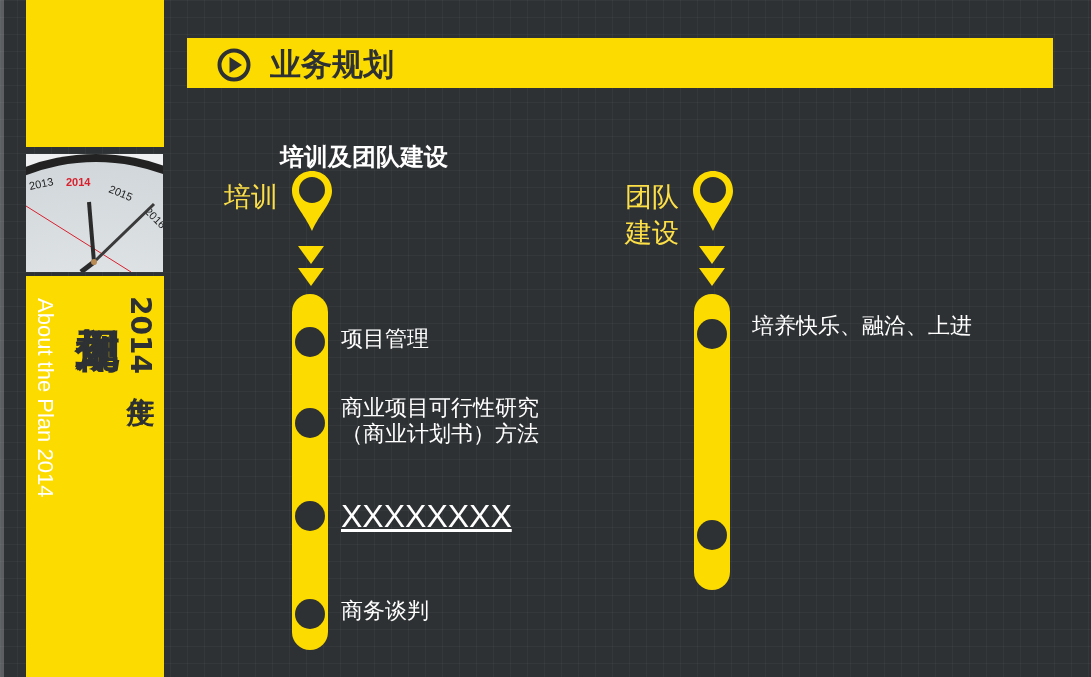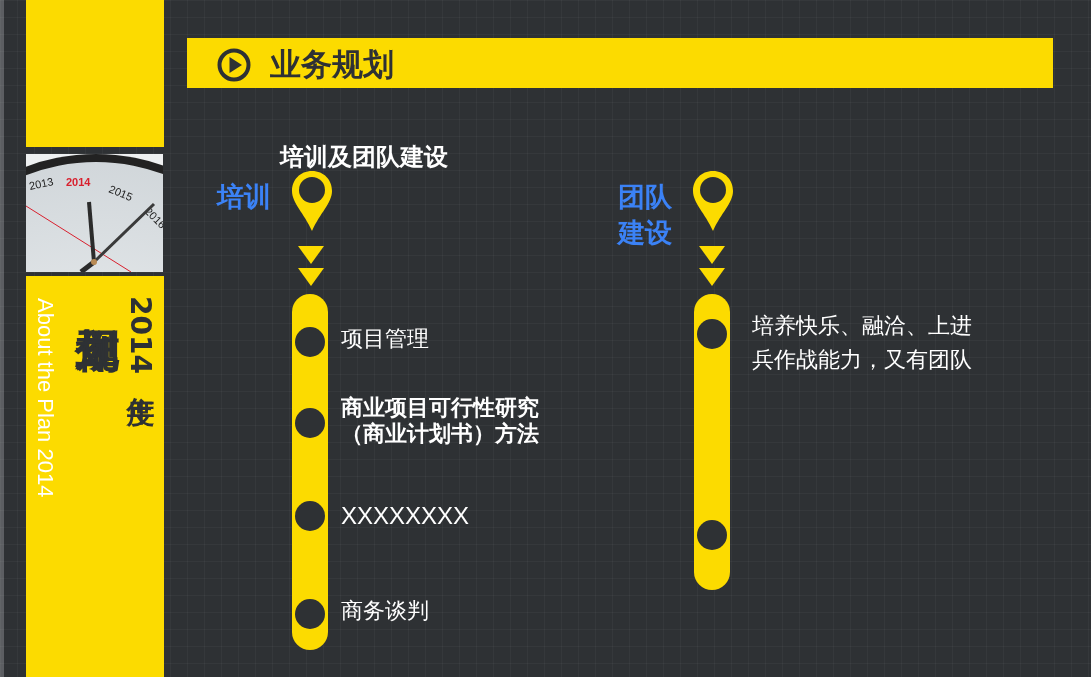--- a/index.html
+++ b/index.html
@@ -26,27 +26,27 @@
     font-size:28px; color:#2e3134; line-height:1;
   }
   .about-en {
     left:34px; top:298px; writing-mode:vertical-rl; font-size:22px; color:#ffffff;
     font-family:"Liberation Sans", sans-serif; line-height:1;
   }
   .ribbon { left:187px; top:38px; width:866px; height:50px; background:#fcdb00; }
   .play-icon { left:217px; top:48px; width:34px; height:34px; }
   .section-title { left:270px; top:44px; font-size:31px; font-weight:bold; color:#2e3134; line-height:40px; }
   .subtitle { left:280px; top:94px; font-size:24px; font-weight:bold; color:#ffffff; line-height:32px;margin-top:47px; }
-  .cat-label { color:#3b82f6; font-weight:bold; font-size:27px; line-height:36px; }
+  .cat-label { color:#fde047; font-weight:normal; font-size:27px; line-height:36px;margin-left:7px; }
   .pin { width:44px; height:62px; }
   .arrow { width:0; height:0; border-left:13px solid transparent; border-right:13px solid transparent; border-top:18px solid #fcdb00; }
   .pill { width:36px; background:#fcdb00; border-radius:18px; }
   .dot { width:30px; height:30px; border-radius:50%; background:#2e3134; }
   .item-text { color:#ffffff; font-size:22px; line-height:34px; }
-  .item-text.tight { line-height:26px;font-weight:bold; }
+  .item-text.tight { line-height:26px; }
 </style>
 </head>
 <body>
 
 <div class="abs left-edge"></div>
 
 <div class="abs side-top"></div>
 
 <div class="abs clock">
   <svg width="137" height="118" viewBox="0 0 137 118">
@@ -96,38 +96,37 @@
 <div class="abs dot" style="left:295px; top:327px;"></div>
 <div class="abs item-text" style="left:341px; top:322px;">项目管理</div>
 
 <div class="abs dot" style="left:295px; top:408px;"></div>
 <div class="abs item-text tight" style="left:341px; top:395px;">
   <div>商业项目可行性研究</div>
   <div>（商业计划书）方法</div>
 </div>
 
 <div class="abs dot" style="left:295px; top:501px;"></div>
-<div class="abs item-text" style="left:341px; top:499px; font-family:'Liberation Sans', sans-serif; font-size:24px;">XXXXXXXX</div>
+<div class="abs item-text" style="left:341px; top:499px; font-family:'Liberation Sans', sans-serif; font-size:32px;text-decoration:underline;">XXXXXXXX</div>
 
 <div class="abs dot" style="left:295px; top:599px;"></div>
 <div class="abs item-text" style="left:341px; top:594px;">商务谈判</div>
 
 <div class="abs cat-label" style="left:618px; top:179px;">
   <div>团队</div>
   <div>建设</div>
 </div>
 <svg class="abs pin" style="left:691px; top:169px;" viewBox="0 0 44 62">
   <path d="M22 2 C10 2 2 11 2 22 C2 34 14 44 22 62 C30 44 42 34 42 22 C42 11 34 2 22 2 Z" fill="#fcdb00"></path>
   <circle cx="22" cy="21" r="13" fill="#2e3134"></circle>
 </svg>
 <div class="abs arrow" style="left:699px; top:246px;"></div>
 <div class="abs arrow" style="left:699px; top:268px;"></div>
 <div class="abs pill" style="left:694px; top:294px; height:296px;"></div>
 
 <div class="abs dot" style="left:697px; top:319px;"></div>
 <div class="abs item-text" style="left:752px; top:309px;">
   <div>培养快乐、融洽、上进</div>
-  <div>兵作战能力，又有团队</div>
 </div>
 
 <div class="abs dot" style="left:697px; top:520px;"></div>
 <div class="abs item-text" style="left:752px; top:518px;">
 </div>
 
 </body></html>

